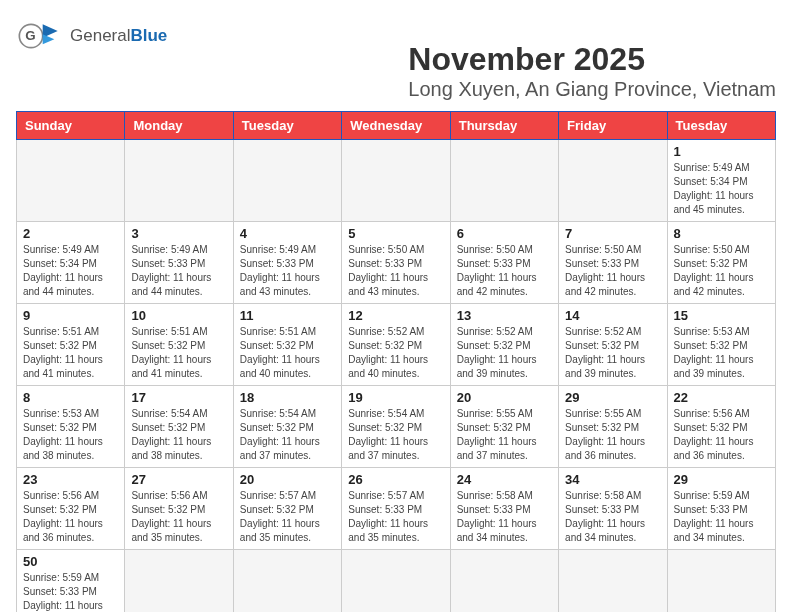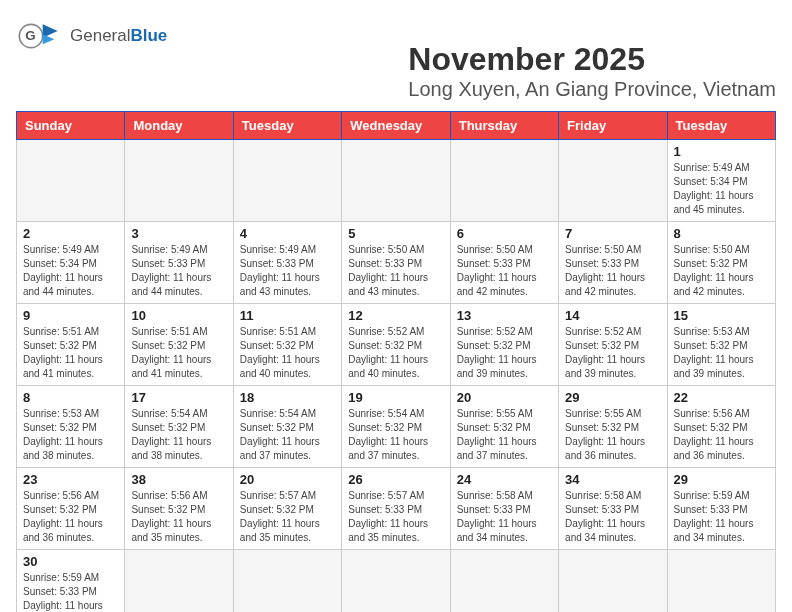--- a/index.html
+++ b/index.html
@@ -283,21 +283,21 @@
       </tr>
       <tr>
         <td>
           <span class="day-number">23</span>
           <div class="day-info" style="white-space: pre-line;">Sunrise: 5:56 AM
 Sunset: 5:32 PM
 Daylight: 11 hours
 and 36 minutes.</div>
         </td>
         <td>
-          <span class="day-number">38</span>
+          <span class="day-number">27</span>
           <div class="day-info" style="white-space: pre-line;">Sunrise: 5:56 AM
 Sunset: 5:32 PM
 Daylight: 11 hours
 and 35 minutes.</div>
         </td>
         <td>
           <span class="day-number">20</span>
           <div class="day-info" style="white-space: pre-line;">Sunrise: 5:57 AM
 Sunset: 5:32 PM
 Daylight: 11 hours
@@ -327,21 +327,21 @@
         <td>
           <span class="day-number">29</span>
           <div class="day-info" style="white-space: pre-line;">Sunrise: 5:59 AM
 Sunset: 5:33 PM
 Daylight: 11 hours
 and 34 minutes.</div>
         </td>
       </tr>
       <tr>
         <td>
-          <span class="day-number">30</span>
+          <span class="day-number">50</span>
           <div class="day-info" style="white-space: pre-line;">Sunrise: 5:59 AM
 Sunset: 5:33 PM
 Daylight: 11 hours
 and 33 minutes.</div>
         </td>
         <td class="empty"></td>
         <td class="empty"></td>
         <td class="empty"></td>
         <td class="empty"></td>
         <td class="empty"></td>

